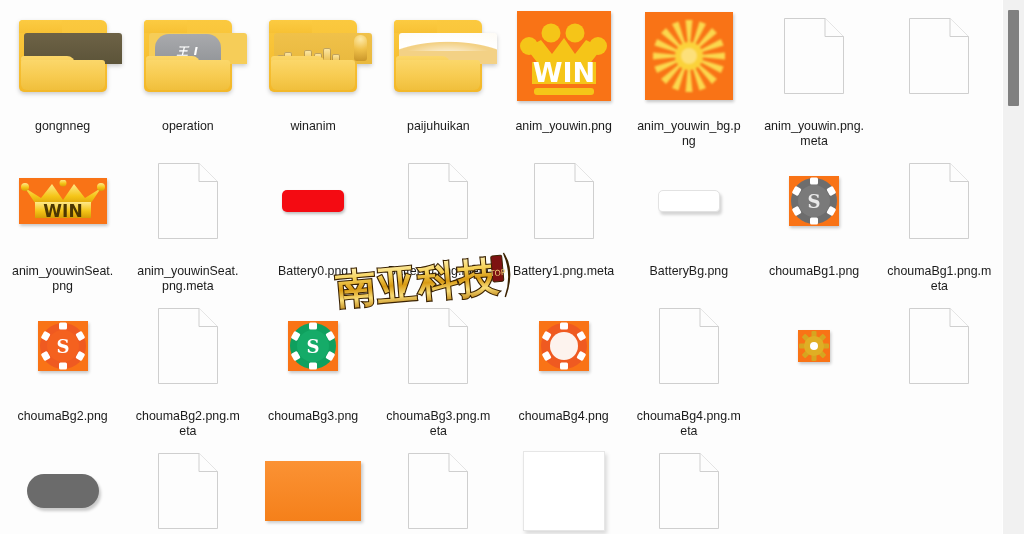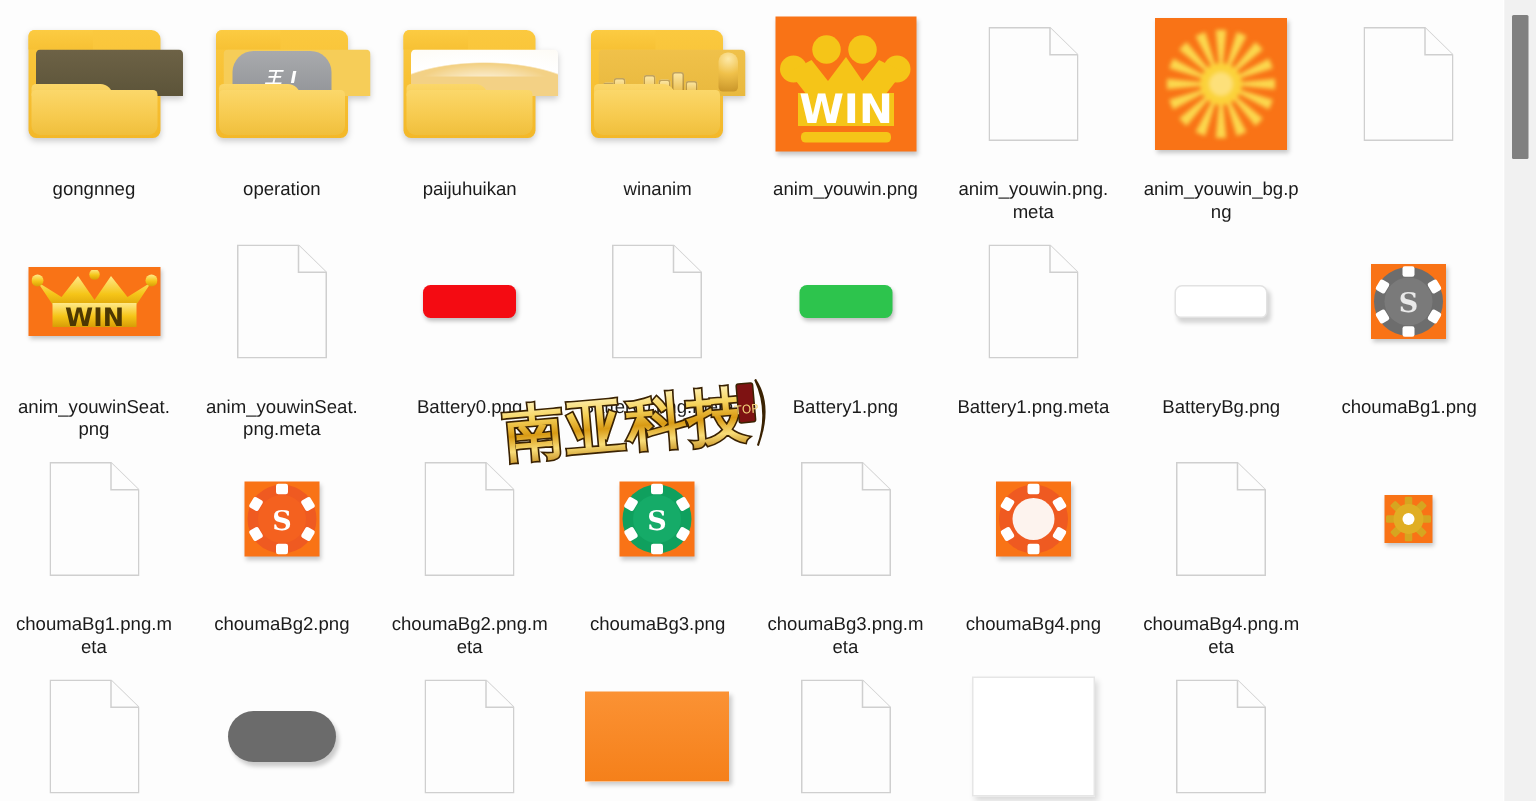--- a/index.html
+++ b/index.html
@@ -237,34 +237,20 @@
             <div class="inner">
               <div class="fp-gray">
                 <span class="pill">王 I</span>
               </div>
             </div>
             <div class="frontlip"></div>
             <div class="front"></div>
           </div>
         </div>
         <div class="label">operation</div>
-      </div>
-      <div class="cell">
-        <div class="thumb">
-          <div class="folder">
-            <div class="back"></div>
-            <div class="tabnotch"></div>
-            <div class="inner">
-              <div class="fp-cream"></div>
-            </div>
-            <div class="frontlip"></div>
-            <div class="front"></div>
-          </div>
-        </div>
-        <div class="label">paijuhuikan</div>
       </div>
       <div class="cell">
         <div class="thumb">
           <div class="folder">
             <div class="back"></div>
             <div class="tabnotch"></div>
             <div class="inner">
               <div class="fp-chips">
                 <span class="st" style="left:3px;width:8px;height:9px"></span>
                 <span class="st" style="left:10px;width:8px;height:12px"></span>
@@ -277,43 +263,48 @@
               </div>
             </div>
             <div class="frontlip"></div>
             <div class="front"></div>
           </div>
         </div>
         <div class="label">winanim</div>
       </div>
       <div class="cell">
         <div class="thumb">
+          <div class="folder">
+            <div class="back"></div>
+            <div class="tabnotch"></div>
+            <div class="inner">
+              <div class="fp-cream"></div>
+            </div>
+            <div class="frontlip"></div>
+            <div class="front"></div>
+          </div>
+        </div>
+        <div class="label">paijuhuikan</div>
+      </div>
+      <div class="cell">
+        <div class="thumb">
           <div class="png-tile" style="width:94px;height:90px">
             <svg width="88" height="84" viewBox="0 0 88 84">
               <circle cx="9" cy="32" r="9" fill="#f5c518"></circle>
               <circle cx="31" cy="19" r="9.5" fill="#f5c518"></circle>
               <circle cx="55" cy="19" r="9.5" fill="#f5c518"></circle>
               <circle cx="78" cy="32" r="9" fill="#f5c518"></circle>
               <path d="M6 34 L20 52 H68 L82 34 L66 26 L55 40 L44 24 L32 40 L21 26 Z" fill="#f5c518"></path>
               <rect x="12" y="48" width="64" height="22" fill="#f5c518"></rect>
               <rect x="14" y="74" width="60" height="7" rx="3" fill="#f5c518"></rect>
               <text x="44" y="68" text-anchor="middle" font-size="27" font-weight="bold" fill="#ffffff" font-family="DejaVu Sans, sans-serif">WIN</text>
             </svg>
           </div>
         </div>
         <div class="label">anim_youwin.png</div>
-      </div>
-      <div class="cell">
-        <div class="thumb">
-          <div class="fileicon"><svg width="60" height="76" viewBox="0 0 60 76">
-              <path d="M0.5 0.5 H41 L59.5 18.5 V75.5 H0.5 Z" fill="#fdfdfd" stroke="#cfcfcf" stroke-width="1"></path>
-              <path d="M41 0.5 V18.5 H59.5" fill="#fdfdfd" stroke="#cfcfcf" stroke-width="1"></path>
-            </svg></div>
-        </div>
-        <div class="label">anim_youwin.png.meta</div>
       </div>
       <div class="cell">
         <div class="thumb">
           <div class="png-tile" style="width:88px;height:88px">
             <svg width="86" height="86" viewBox="0 0 86 86" style="filter:blur(1.3px)">
               <path d="M43 43 L39.5 7 L46.5 7 Z" fill="#fbd84e" transform="rotate(0 43 43)"></path>
               <path d="M43 43 L39.5 7 L46.5 7 Z" fill="#fbd84e" transform="rotate(22.5 43 43)"></path>
               <path d="M43 43 L39.5 7 L46.5 7 Z" fill="#fbd84e" transform="rotate(45 43 43)"></path>
               <path d="M43 43 L39.5 7 L46.5 7 Z" fill="#fbd84e" transform="rotate(67.5 43 43)"></path>
               <path d="M43 43 L39.5 7 L46.5 7 Z" fill="#fbd84e" transform="rotate(90 43 43)"></path>
@@ -335,20 +326,29 @@
         </div>
         <div class="label">anim_youwin_bg.png</div>
       </div>
       <div class="cell">
         <div class="thumb">
           <div class="fileicon"><svg width="60" height="76" viewBox="0 0 60 76">
               <path d="M0.5 0.5 H41 L59.5 18.5 V75.5 H0.5 Z" fill="#fdfdfd" stroke="#cfcfcf" stroke-width="1"></path>
               <path d="M41 0.5 V18.5 H59.5" fill="#fdfdfd" stroke="#cfcfcf" stroke-width="1"></path>
             </svg></div>
         </div>
+        <div class="label">anim_youwin.png.meta</div>
+      </div>
+      <div class="cell">
+        <div class="thumb">
+          <div class="fileicon"><svg width="60" height="76" viewBox="0 0 60 76">
+              <path d="M0.5 0.5 H41 L59.5 18.5 V75.5 H0.5 Z" fill="#fdfdfd" stroke="#cfcfcf" stroke-width="1"></path>
+              <path d="M41 0.5 V18.5 H59.5" fill="#fdfdfd" stroke="#cfcfcf" stroke-width="1"></path>
+            </svg></div>
+        </div>
       </div>
       <div class="cell">
         <div class="thumb">
           <div class="png-tile" style="width:88px;height:46px">
             <svg width="84" height="42" viewBox="0 0 84 42">
               <defs>
                 <linearGradient id="cg" x1="0" y1="0" x2="0" y2="1">
                   <stop offset="0%" stop-color="#ffe98a"></stop>
                   <stop offset="55%" stop-color="#f5c518"></stop>
                   <stop offset="100%" stop-color="#d79d06"></stop>
@@ -381,26 +381,20 @@
         <div class="label">Battery0.png</div>
       </div>
       <div class="cell">
         <div class="thumb">
           <div class="fileicon"><svg width="60" height="76" viewBox="0 0 60 76">
               <path d="M0.5 0.5 H41 L59.5 18.5 V75.5 H0.5 Z" fill="#fdfdfd" stroke="#cfcfcf" stroke-width="1"></path>
               <path d="M41 0.5 V18.5 H59.5" fill="#fdfdfd" stroke="#cfcfcf" stroke-width="1"></path>
             </svg></div>
         </div>
         <div class="label">Battery0.png.meta</div>
-      </div>
-      <div class="cell">
-        <div class="thumb">
-          <div class="bat" style="background:#2dc44d"></div>
-        </div>
-        <div class="label">Battery1.png</div>
       </div>
       <div class="cell">
         <div class="thumb">
           <div class="fileicon"><svg width="60" height="76" viewBox="0 0 60 76">
               <path d="M0.5 0.5 H41 L59.5 18.5 V75.5 H0.5 Z" fill="#fdfdfd" stroke="#cfcfcf" stroke-width="1"></path>
               <path d="M41 0.5 V18.5 H59.5" fill="#fdfdfd" stroke="#cfcfcf" stroke-width="1"></path>
             </svg></div>
         </div>
         <div class="label">Battery1.png.meta</div>
       </div>

